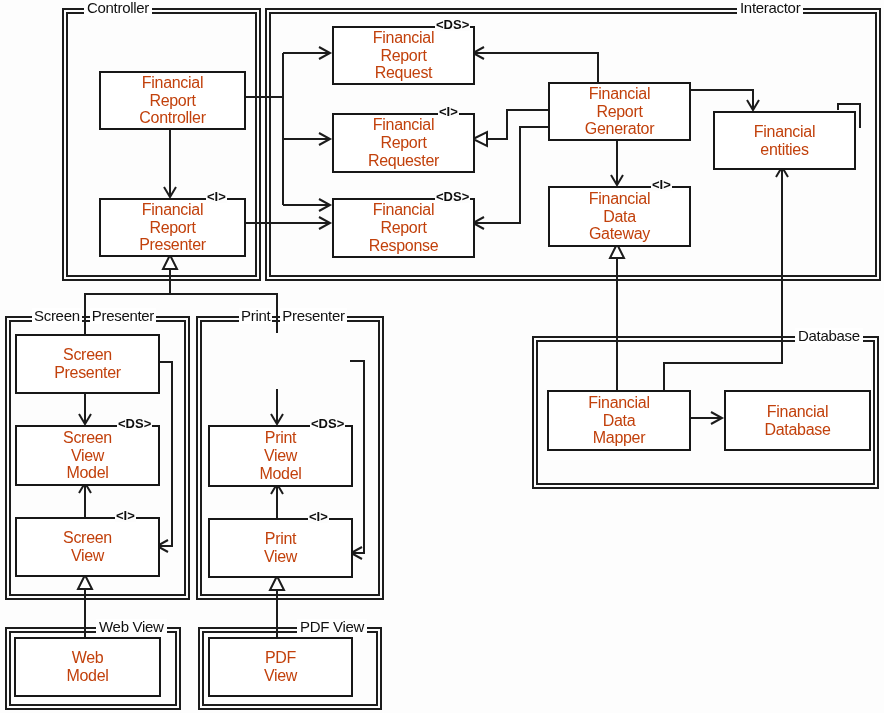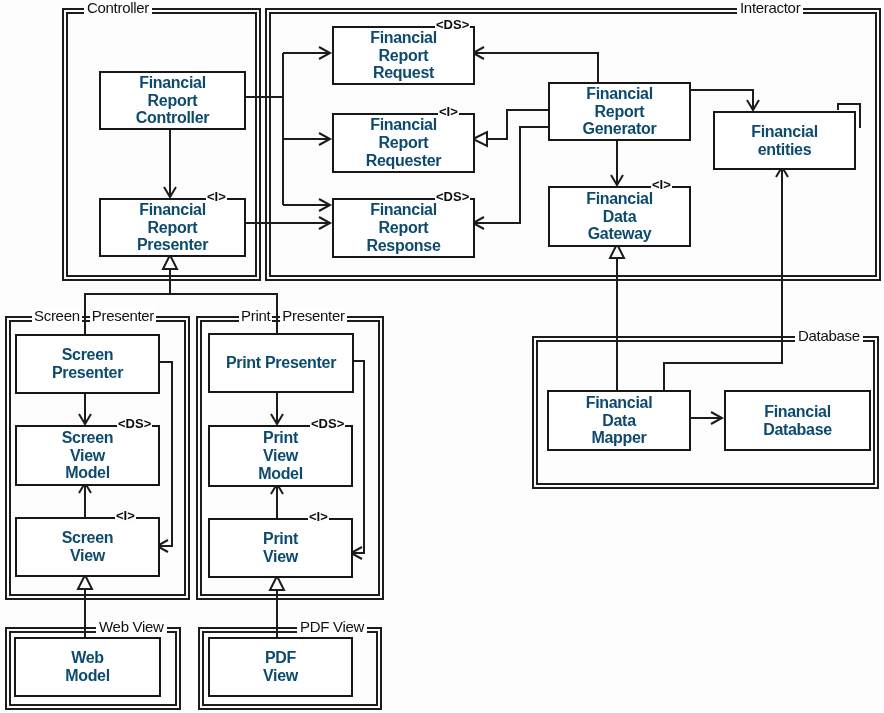--- a/index.html
+++ b/index.html
@@ -10,22 +10,22 @@
   .wires{position:absolute;left:0;top:0;z-index:2;}
   .wires path{stroke:#1c1c1c;stroke-width:2;fill:none;}
   .wires path.tri{fill:#fff;}
   .group{position:absolute;border:2px solid #1c1c1c;z-index:1;background:transparent;}
   .group::after{content:"";position:absolute;inset:2px;border:2px solid #1c1c1c;}
   .box{
     position:absolute;background:#fff;border:2px solid #171717;z-index:3;
     display:flex;align-items:center;justify-content:center;text-align:center;
   }
   .box-label{
-    font-weight:bold;font-size:16px;line-height:1.12;letter-spacing:-0.3px;
-    white-space:pre-line;color:#0c4a6e;
+    font-weight:normal;font-size:16px;line-height:1.12;letter-spacing:-0.3px;
+    white-space:pre-line;color:#c2410c;
   }
   .gtitle{
     position:absolute;z-index:4;font-size:15px;letter-spacing:-0.3px;
     background:#fff;padding:0 3px;white-space:nowrap;line-height:16px;height:16px;
   }
   .gtitle.split{background:transparent;display:flex;gap:8px;padding:0;}
   .gtitle.split span{background:#fff;padding:0 2px;}
   .tag{
     position:absolute;z-index:4;background:#fdfdfd;padding:0 1px;line-height:13px;
     font-family:Liberation Sans, sans-serif;font-weight:bold;font-size:13px;color:#0d0d0d;
@@ -138,23 +138,20 @@
     </div>
   <div class="box" style="left:15px;top:425px;width:141px;height:57px;">
       <span class="box-label">Screen
 View
 Model</span>
     </div>
   <div class="box" style="left:15px;top:517px;width:141px;height:56px;">
       <span class="box-label">Screen
 View</span>
     </div>
-  <div class="box" style="left:208px;top:333px;width:142px;height:56px;">
-      <span class="box-label">Print Presenter</span>
-    </div>
   <div class="box" style="left:208px;top:425px;width:141px;height:58px;">
       <span class="box-label">Print
 View
 Model</span>
     </div>
   <div class="box" style="left:208px;top:518px;width:141px;height:56px;">
       <span class="box-label">Print
 View</span>
     </div>
   <div class="box" style="left:14px;top:637px;width:143px;height:56px;">

